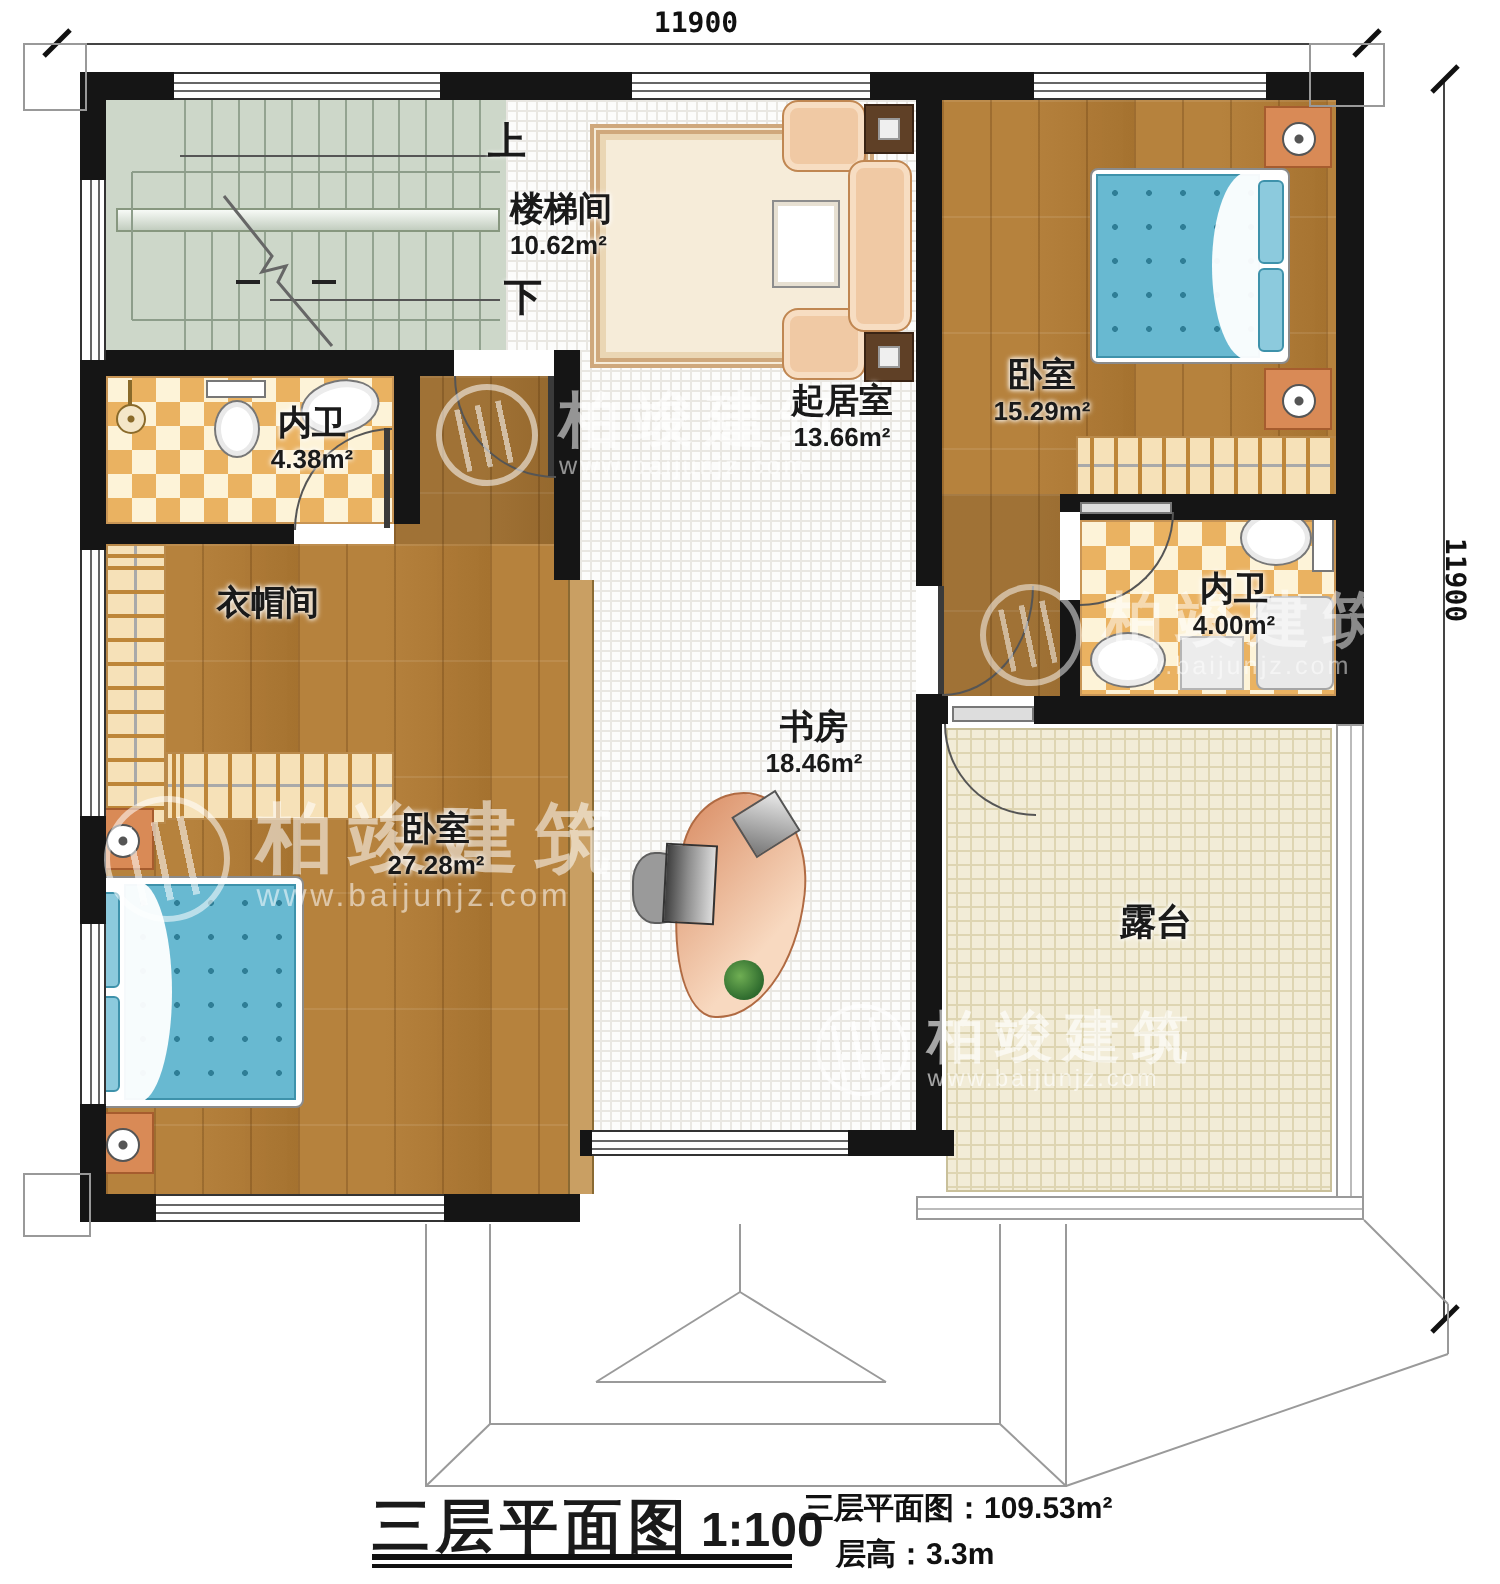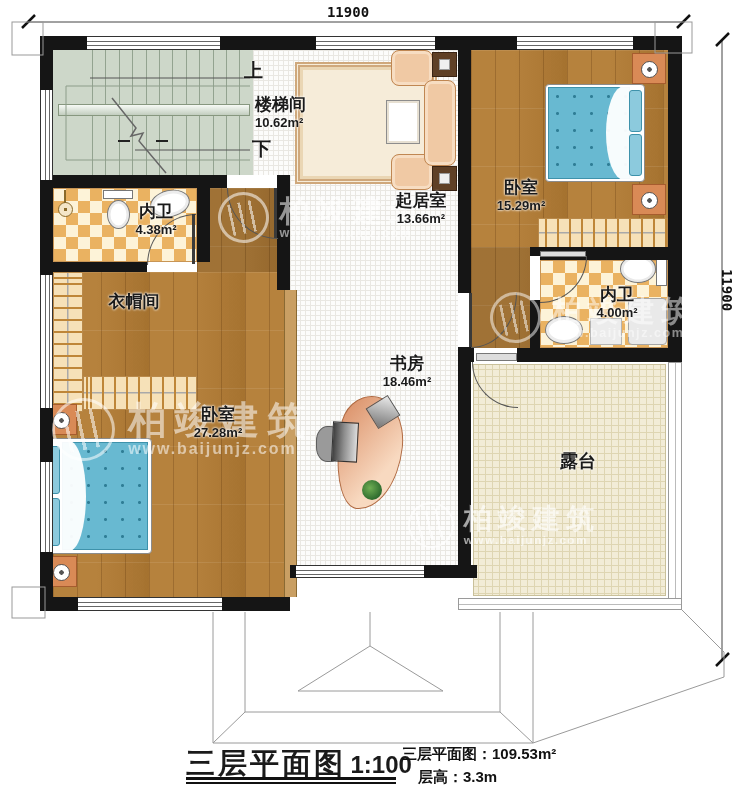--- a/index.html
+++ b/index.html
@@ -103,21 +103,21 @@
   .updown{position:absolute;z-index:50;font-size:19px;font-weight:700;text-shadow:0 0 2px #fff;}
   .dimtext{position:absolute;z-index:50;font-family:"DejaVu Sans Mono","Liberation Mono",monospace;
     font-size:14px;font-weight:700;color:#111;}
   
   .wm{position:absolute;display:flex;align-items:center;gap:.35em;z-index:40;
     color:rgba(255,255,255,.55);pointer-events:none;}
   .wm .logo{width:1.5em;height:1.5em;border:.1em solid currentColor;border-radius:50%;flex:none;
     background-image:repeating-linear-gradient(90deg,currentColor 0 .09em,transparent .09em .35em);
     background-size:60% 70%;background-position:center;background-repeat:no-repeat;transform:rotate(-12deg);}
   .wm .txt b{display:block;font-size:1em;font-weight:700;letter-spacing:.22em;line-height:1.05;}
-  .wm .txt i{display:block;font-style:normal;font-size:.42em;letter-spacing:.12em;font-weight:700;}
+  .wm .txt i{display:block;font-style:normal;font-size:.42em;letter-spacing:.12em;font-weight:400;}
   
   .tb{position:absolute;z-index:60;white-space:nowrap;}
   #title-main{font-size:29px;font-weight:600;letter-spacing:3px;}
   #title-scale{font-size:24px;font-weight:600;}
   .tbline{position:absolute;background:#111;z-index:60;}
   .tbinfo{font-size:15px;font-weight:600;color:#111;}
   svg.anno{position:absolute;inset:0;z-index:45;pointer-events:none;}
 </style>
 </head>
 <body>

